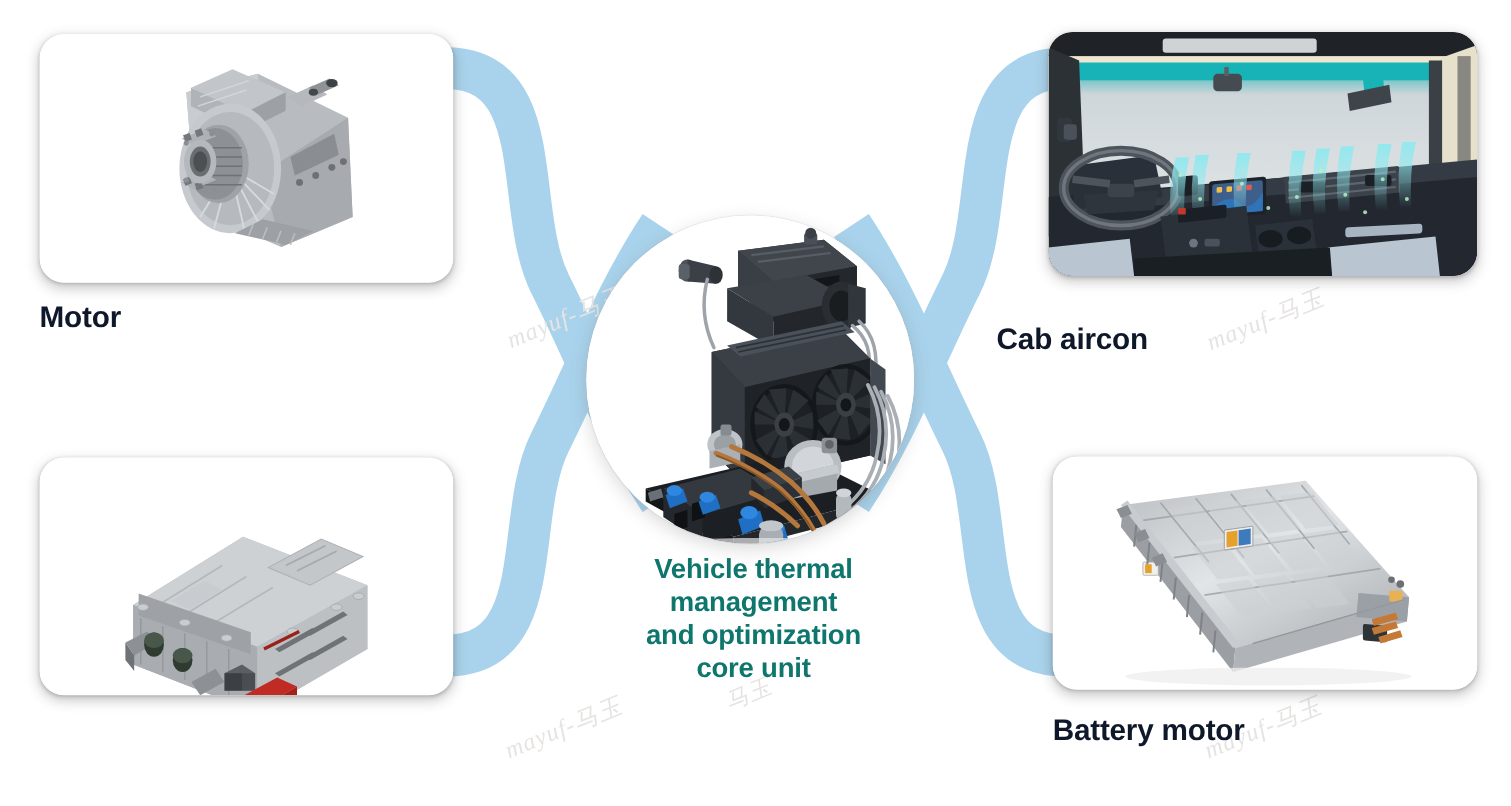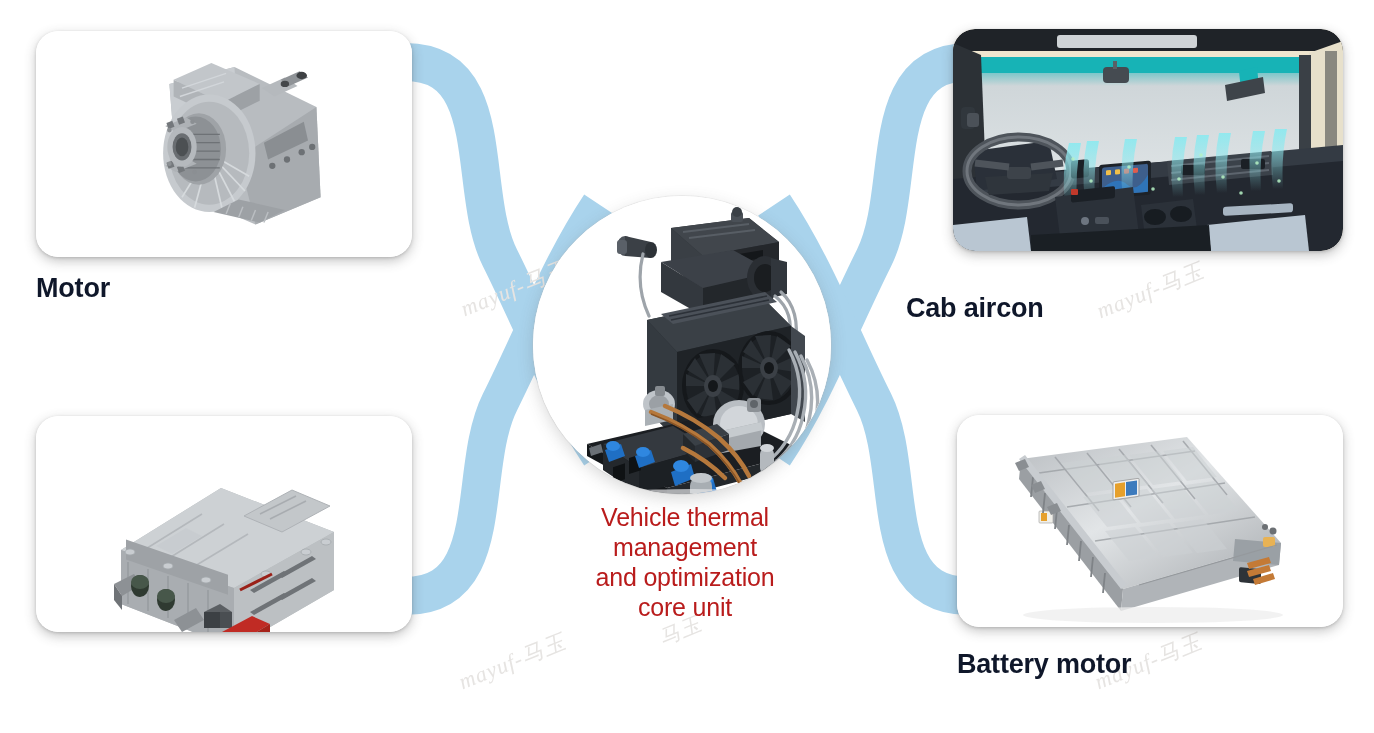--- a/index.html
+++ b/index.html
@@ -73,24 +73,24 @@
     box-shadow: 0 5px 16px rgba(80,80,80,.22), 0 0 0 1px rgba(200,200,200,.25);
     overflow: hidden;
   }
   #hub .hubimg { position:absolute; inset:0; }
 
   #hub-title {
     position: absolute;
     left: 540px; top: 502px;
     width: 290px;
     text-align: center;
-    font-weight: normal;
+    font-weight: bold;
     font-size: 25px;
     line-height: 30px;
-    color: #b91c1c;
+    color: #0f766e;
     white-space: pre-line;
     letter-spacing: -0.2px;
   }
 
   svg { display:block; }
 </style>
 </head>
 <body>
 
 <div id="stage">

